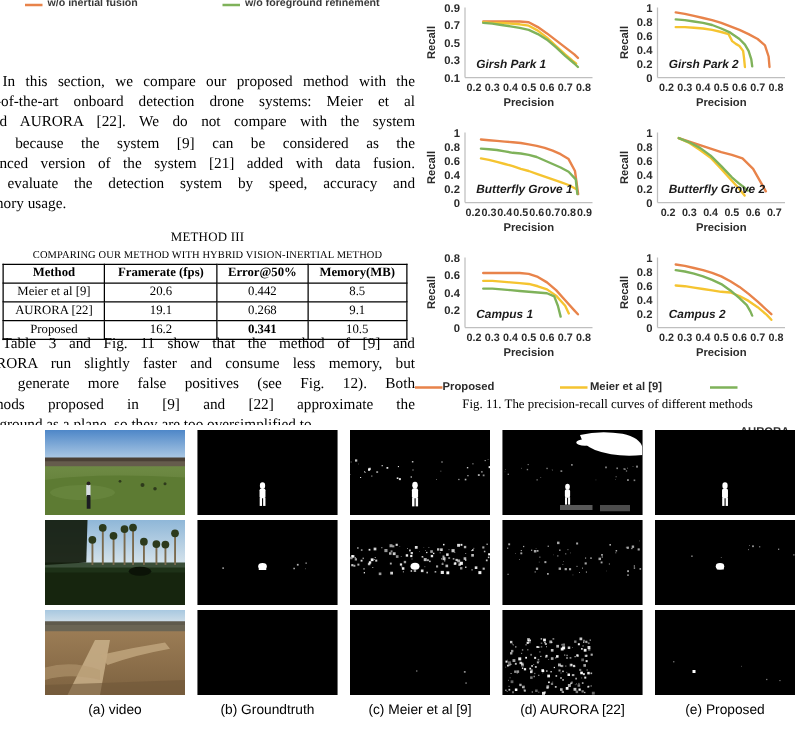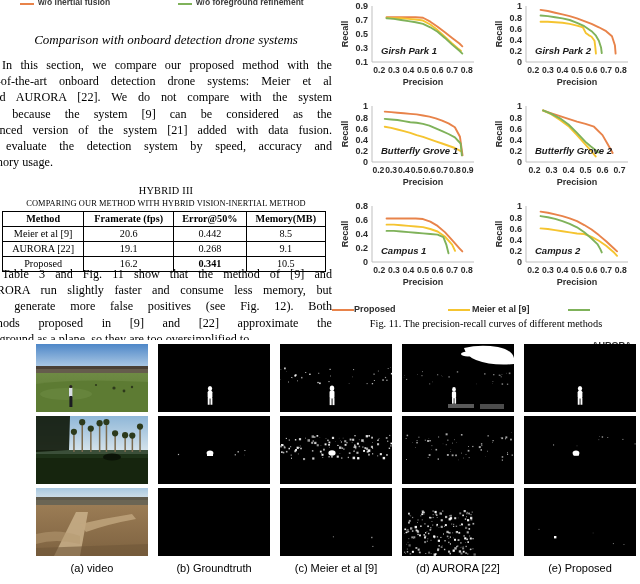--- a/index.html
+++ b/index.html
@@ -69,33 +69,32 @@
   <div class="top-legend" id="topLegend">
       <div class="tl-dash" style="left: 20px; background: rgb(232, 131, 74);"></div>
       <div class="tl-item" style="left: 38px;">w/o inertial fusion</div>
       <div class="tl-dash" style="left: 178px; background: rgb(127, 178, 90);"></div>
       <div class="tl-item" style="left: 196px;">w/o foreground refinement</div>
     </div>
 
   <div class="left-col">
 
 
-    <div class="sec-heading" style="position:absolute; left:0; top:32px; width:332px;">Comparison with onboard detection drone systems</div>
 
     <div class="body-par" style="position:absolute; left:-12px; top:57px; width:344px;" id="par1">
         <p style="text-indent: 14px;">In this section, we compare our proposed method with the</p>
         <p>te-of-the-art onboard detection drone systems: Meier et al</p>
         <p>and AURORA [22]. We do not compare with the system</p>
         <p>1] because the system [9] can be considered as the</p>
         <p>vanced version of the system [21] added with data fusion.</p>
         <p>e evaluate the detection system by speed, accuracy and</p>
         <p class="last">emory usage.</p>
       </div>
 
-    <div class="table-title" style="position:absolute; left:0; top:185px; width:332px;">HYBRID III</div>
+    <div class="table-title" style="position:absolute; left:0; top:185px; width:332px;">METHOD III</div>
 
     <div class="table-sub" style="position:absolute; left:-2px; top:199px; width:336px;">COMPARING OUR METHOD WITH HYBRID VISION-INERTIAL METHOD</div>
 
     <div style="position:absolute; left:0; top:211px; width:332px;" id="tableWrap">
         <table class="t3">
           <thead>
             <tr>
               <th>Method</th>
               <th>Framerate (fps)</th>
               <th>Error@50%</th>

